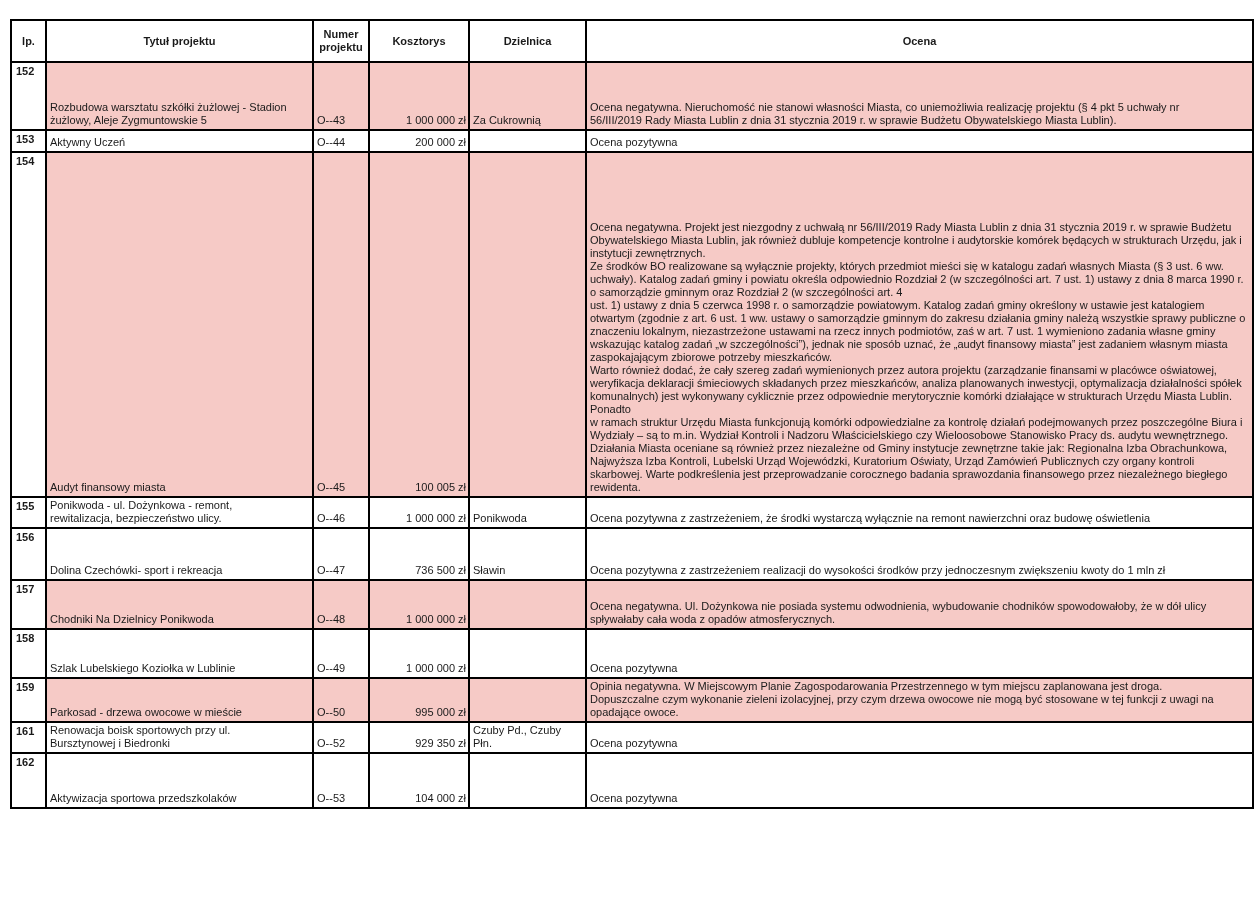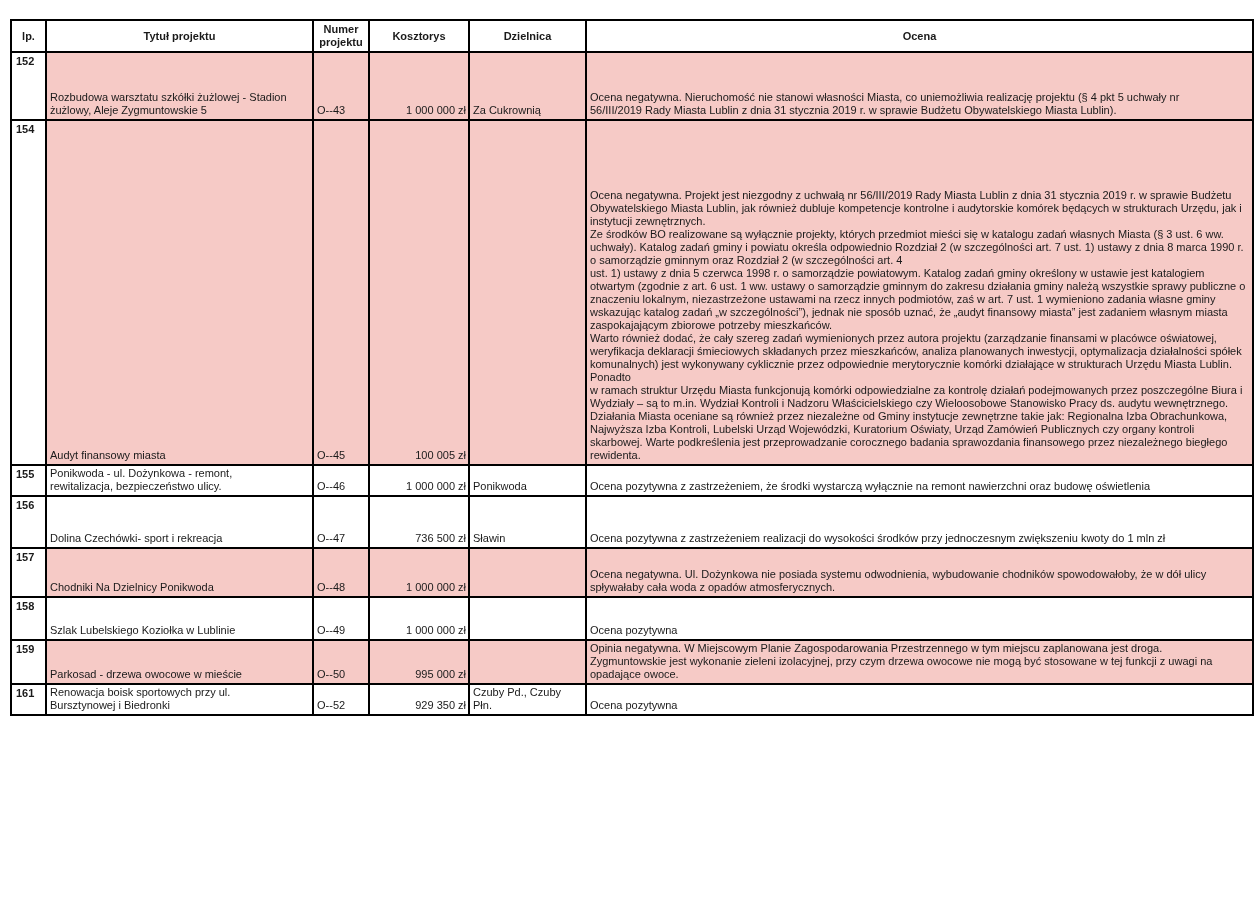--- a/index.html
+++ b/index.html
@@ -41,28 +41,28 @@
     font-weight: bold;
     background: #fff !important;
     padding-top: 2px;
     padding-left: 4px;
     text-align: left;
   }
   td.title, td.district, td.rating { white-space: pre-line; }
   td.cost { text-align: right; padding-right: 2px; }
   tr.hl td { background: #f6cac6; }
   
-  tr.header-row            { height: 32px; }
+  tr.header-row            { height: 42px; }
   tr[data-lp="152"] { height: 68px; }
   tr[data-lp="153"] { height: 22px; }
   tr[data-lp="154"] { height: 345px; }
   tr[data-lp="155"] { height: 30px; }
   tr[data-lp="156"] { height: 52px; }
   tr[data-lp="157"] { height: 49px; }
-  tr[data-lp="158"] { height: 43px; }
+  tr[data-lp="158"] { height: 49px; }
   tr[data-lp="159"] { height: 40px; padding-left: 11px; }
   tr[data-lp="160"] { height: 33px; }
   tr[data-lp="161"] { height: 29px; }
   tr[data-lp="162"] { height: 55px; }
   tr[data-lp="163"] { height: 40px; }
 </style>
 </head>
 <body>
 
 <div class="sheet">
@@ -89,20 +89,28 @@
 
     <tr data-lp="152" class="hl">
           <td class="lp">152</td>
           <td class="title">Rozbudowa warsztatu szkółki żużlowej - Stadion
 żużlowy, Aleje Zygmuntowskie 5</td>
           <td class="number">O--43</td>
           <td class="cost">1 000 000 zł</td>
           <td class="district">Za Cukrownią</td>
           <td class="rating">Ocena negatywna. Nieruchomość nie stanowi własności Miasta, co uniemożliwia realizację projektu (§ 4 pkt 5 uchwały nr
 56/III/2019 Rady Miasta Lublin z dnia 31 stycznia 2019 r. w sprawie Budżetu Obywatelskiego Miasta Lublin).</td>
+        </tr>
+        <tr data-lp="153">
+          <td class="lp">153</td>
+          <td class="title">Aktywny Uczeń</td>
+          <td class="number">O--44</td>
+          <td class="cost">200 000 zł</td>
+          <td class="district"></td>
+          <td class="rating">Ocena pozytywna</td>
         </tr>
         <tr data-lp="154" class="hl">
           <td class="lp">154</td>
           <td class="title">Audyt finansowy miasta</td>
           <td class="number">O--45</td>
           <td class="cost">100 005 zł</td>
           <td class="district"></td>
           <td class="rating">Ocena negatywna. Projekt jest niezgodny z uchwałą nr 56/III/2019 Rady Miasta Lublin z dnia 31 stycznia 2019 r. w sprawie Budżetu Obywatelskiego Miasta Lublin, jak również dubluje kompetencje kontrolne i audytorskie komórek będących w strukturach Urzędu, jak i instytucji zewnętrznych.
 Ze środków BO realizowane są wyłącznie projekty, których przedmiot mieści się w katalogu zadań własnych Miasta (§ 3 ust. 6 ww. uchwały). Katalog zadań gminy i powiatu określa odpowiednio Rozdział 2 (w szczególności art. 7 ust. 1) ustawy z dnia 8 marca 1990 r. o samorządzie gminnym oraz Rozdział 2 (w szczególności art. 4
 ust. 1) ustawy z dnia 5 czerwca 1998 r. o samorządzie powiatowym. Katalog zadań gminy określony w ustawie jest katalogiem otwartym (zgodnie z art. 6 ust. 1 ww. ustawy o samorządzie gminnym do zakresu działania gminy należą wszystkie sprawy publiczne o znaczeniu lokalnym, niezastrzeżone ustawami na rzecz innych podmiotów, zaś w art. 7 ust. 1 wymieniono zadania własne gminy wskazując katalog zadań „w szczególności”), jednak nie sposób uznać, że „audyt finansowy miasta” jest zadaniem własnym miasta zaspokajającym zbiorowe potrzeby mieszkańców.
@@ -143,28 +151,36 @@
           <td class="district"></td>
           <td class="rating">Ocena pozytywna</td>
         </tr>
         <tr data-lp="159" class="hl">
           <td class="lp">159</td>
           <td class="title">Parkosad - drzewa owocowe w mieście</td>
           <td class="number">O--50</td>
           <td class="cost">995 000 zł</td>
           <td class="district"></td>
           <td class="rating">Opinia negatywna. W Miejscowym Planie Zagospodarowania Przestrzennego w tym miejscu zaplanowana jest droga.
-Zygmuntowskie jest wykonanie zieleni izolacyjnej, przy czym drzewa owocowe nie mogą być stosowane w tej funkcji z uwagi na
+Dopuszczalne czym wykonanie zieleni izolacyjnej, przy czym drzewa owocowe nie mogą być stosowane w tej funkcji z uwagi na
 opadające owoce.</td>
         </tr>
         <tr data-lp="161">
           <td class="lp">161</td>
           <td class="title">Renowacja boisk sportowych przy ul.
 Bursztynowej i Biedronki</td>
           <td class="number">O--52</td>
           <td class="cost">929 350 zł</td>
           <td class="district">Czuby Pd., Czuby
 Płn.</td>
           <td class="rating">Ocena pozytywna</td>
         </tr>
+        <tr data-lp="162">
+          <td class="lp">162</td>
+          <td class="title">Aktywizacja sportowa przedszkolaków</td>
+          <td class="number">O--53</td>
+          <td class="cost">104 000 zł</td>
+          <td class="district"></td>
+          <td class="rating">Ocena pozytywna</td>
+        </tr>
       </tbody>
   </table>
 </div>
 
 </body></html>

